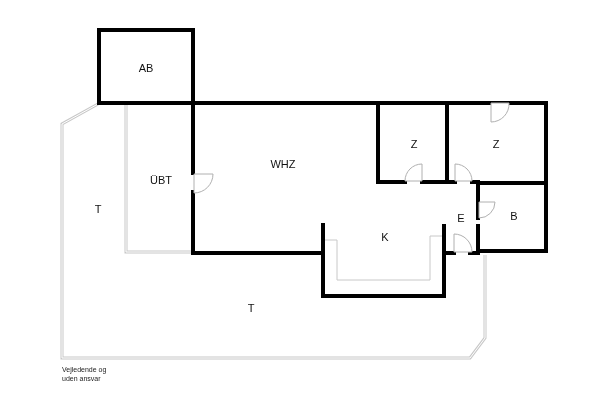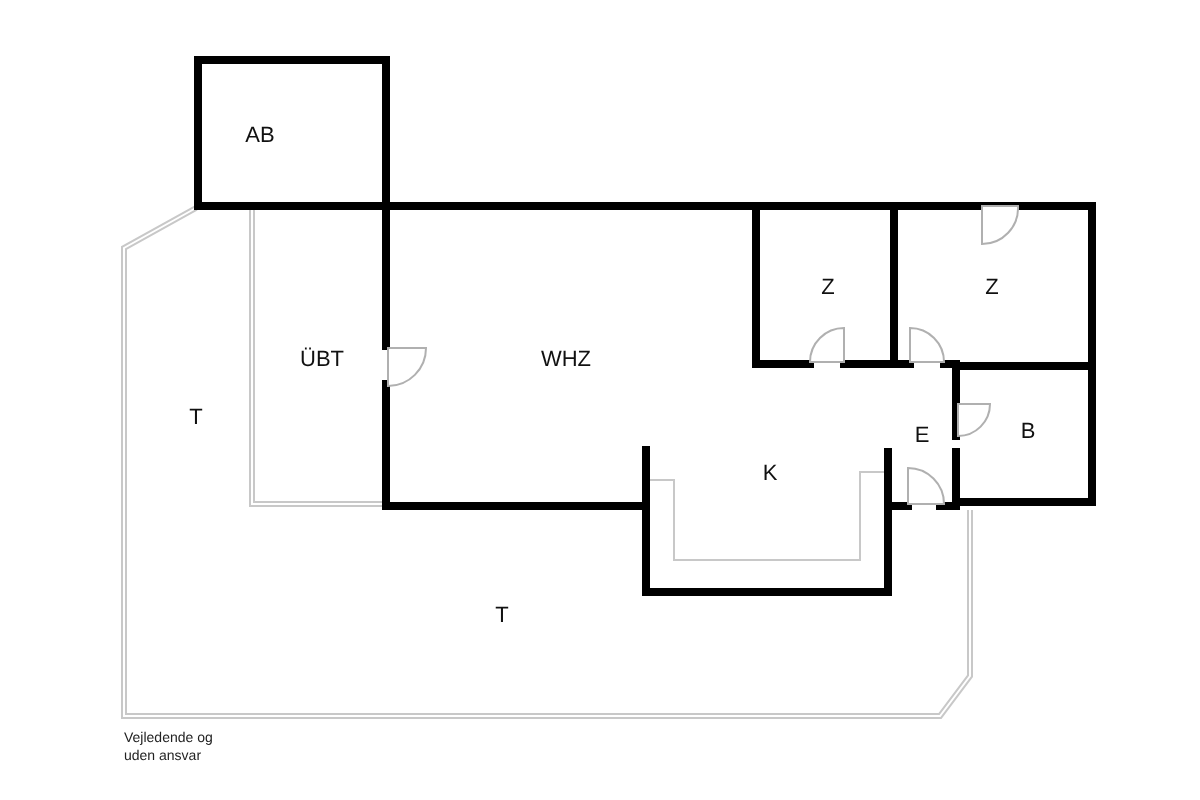--- a/index.html
+++ b/index.html
@@ -50,23 +50,23 @@
   <g>
     <path class="door" d="M194 174 L213 174 A19 19 0 0 1 194 193 Z"></path>
     <path class="door" d="M491 103 L491 122 A18 18 0 0 0 509 103 Z"></path>
     <path class="door" d="M405 181 A17 17 0 0 1 422 164 L422 181 Z"></path>
     <path class="door" d="M455 181 L455 164 A17 17 0 0 1 472 181 Z"></path>
     <path class="door" d="M479 202 L495 202 A16 16 0 0 1 479 218 Z"></path>
     <path class="door" d="M454 252 L454 234 A18 18 0 0 1 472 252 Z"></path>
   </g>
 </svg>
 
-<div class="label" style="left:130px;top:68px;">AB</div>
+<div class="label" style="left:146px;top:68px;">AB</div>
 <div class="label" style="left:161px;top:180px;">ÜBT</div>
-<div class="label" style="left:283px;top:180px;text-align:right;">WHZ</div>
+<div class="label" style="left:283px;top:164px;text-align:right;">WHZ</div>
 <div class="label" style="left:414px;top:144px;">Z</div>
 <div class="label" style="left:496px;top:144px;">Z</div>
 <div class="label" style="left:461px;top:218px;">E</div>
 <div class="label" style="left:514px;top:216px;">B</div>
 <div class="label" style="left:385px;top:237px;">K</div>
 <div class="label" style="left:98px;top:209px;">T</div>
 <div class="label" style="left:251px;top:308px;">T</div>
 
 <div class="note">
   <div>Vejledende og</div>

